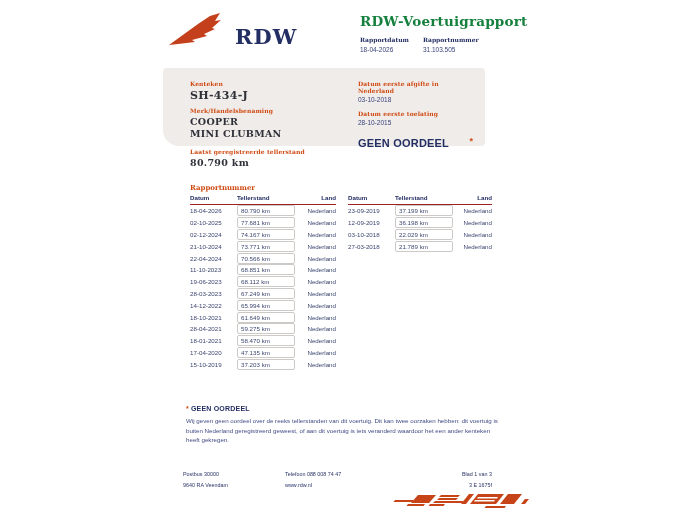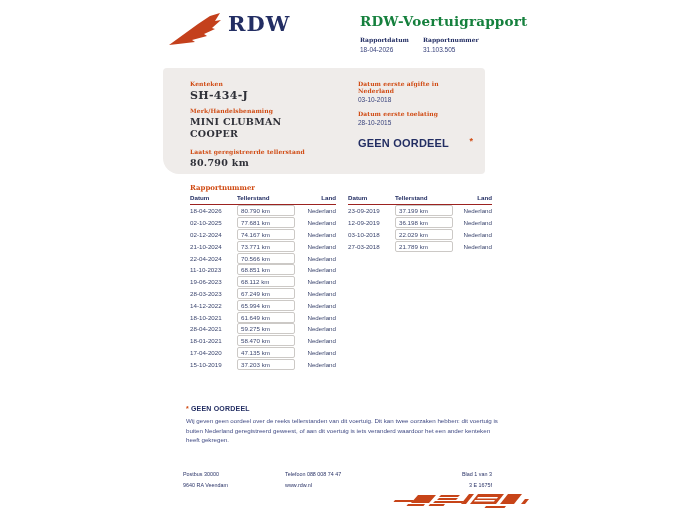--- a/index.html
+++ b/index.html
@@ -5,37 +5,37 @@
   html,body{margin:0;padding:0;background:#ffffff;}
   .page{
     position:relative;
     width:685px;height:514px;
     background:#ffffff;
     font-family:"Liberation Sans",sans-serif;
     color:#27306B;
     overflow:hidden;
   }
   
-  .logo{position:absolute;left:168px;top:13px;display:flex;align-items:flex-start;gap:6px;}
+  .logo{position:absolute;left:168px;top:13px;display:flex;align-items:flex-end;gap:13px;}
   .logo svg{display:block;}
   .logo-text{
     font-family:"DejaVu Serif",serif;font-size:21px;font-weight:600;
     color:#232E63;letter-spacing:1px;line-height:1;
   }
   .doc-title{
     position:absolute;left:360px;top:13px;
     font-family:"DejaVu Serif",serif;font-weight:700;font-size:13.5px;
     color:#15803d;letter-spacing:.2px;
   }
   .meta{position:absolute;left:360px;top:36px;display:flex;gap:14px;}
   .meta .lbl{font-family:"DejaVu Serif",serif;font-weight:700;font-size:6px;color:#232E63;margin-bottom:3px;}
   .meta .val{font-size:6.5px;color:#39437C;}
   
   .panel{
-    position:absolute;left:163px;top:68px;width:322px;height:106px;
+    position:absolute;left:163px;top:68px;width:322px;height:78px;
     background:#EFECEA;border-radius:4px 4px 4px 16px;
   }
   .panel .col-left{position:absolute;left:27px;top:12px;width:150px;}
   .panel .col-right{position:absolute;left:195px;top:12px;width:115px;}
   .olbl{
     font-family:"DejaVu Serif",serif;font-weight:700;font-size:6px;
     color:#D04A12;margin-bottom:2px;letter-spacing:.1px;
   }
   .serifval{
     font-family:"DejaVu Serif",serif;font-weight:600;color:#2F3038;
@@ -113,22 +113,22 @@
       <div class="val">31.103.505</div>
     </div>
   </div>
 
   <div class="panel">
     <div class="col-left">
       <div class="olbl">Kenteken</div>
       <div class="serifval kenteken">SH-434-J</div>
       <div class="olbl">Merk/Handelsbenaming</div>
       <div class="serifval merk">
+        <div>COOPER</div>
         <div>MINI CLUBMAN</div>
-        <div>COOPER</div>
       </div>
       <div class="olbl">Laatst geregistreerde tellerstand</div>
       <div class="serifval teller">80.790 km</div>
     </div>
     <div class="col-right">
       <div class="olbl">Datum eerste afgifte in Nederland</div>
       <div class="dval">03-10-2018</div>
       <div class="olbl">Datum eerste toelating</div>
       <div class="dval">28-10-2015</div>
       <div class="verdict-row">

